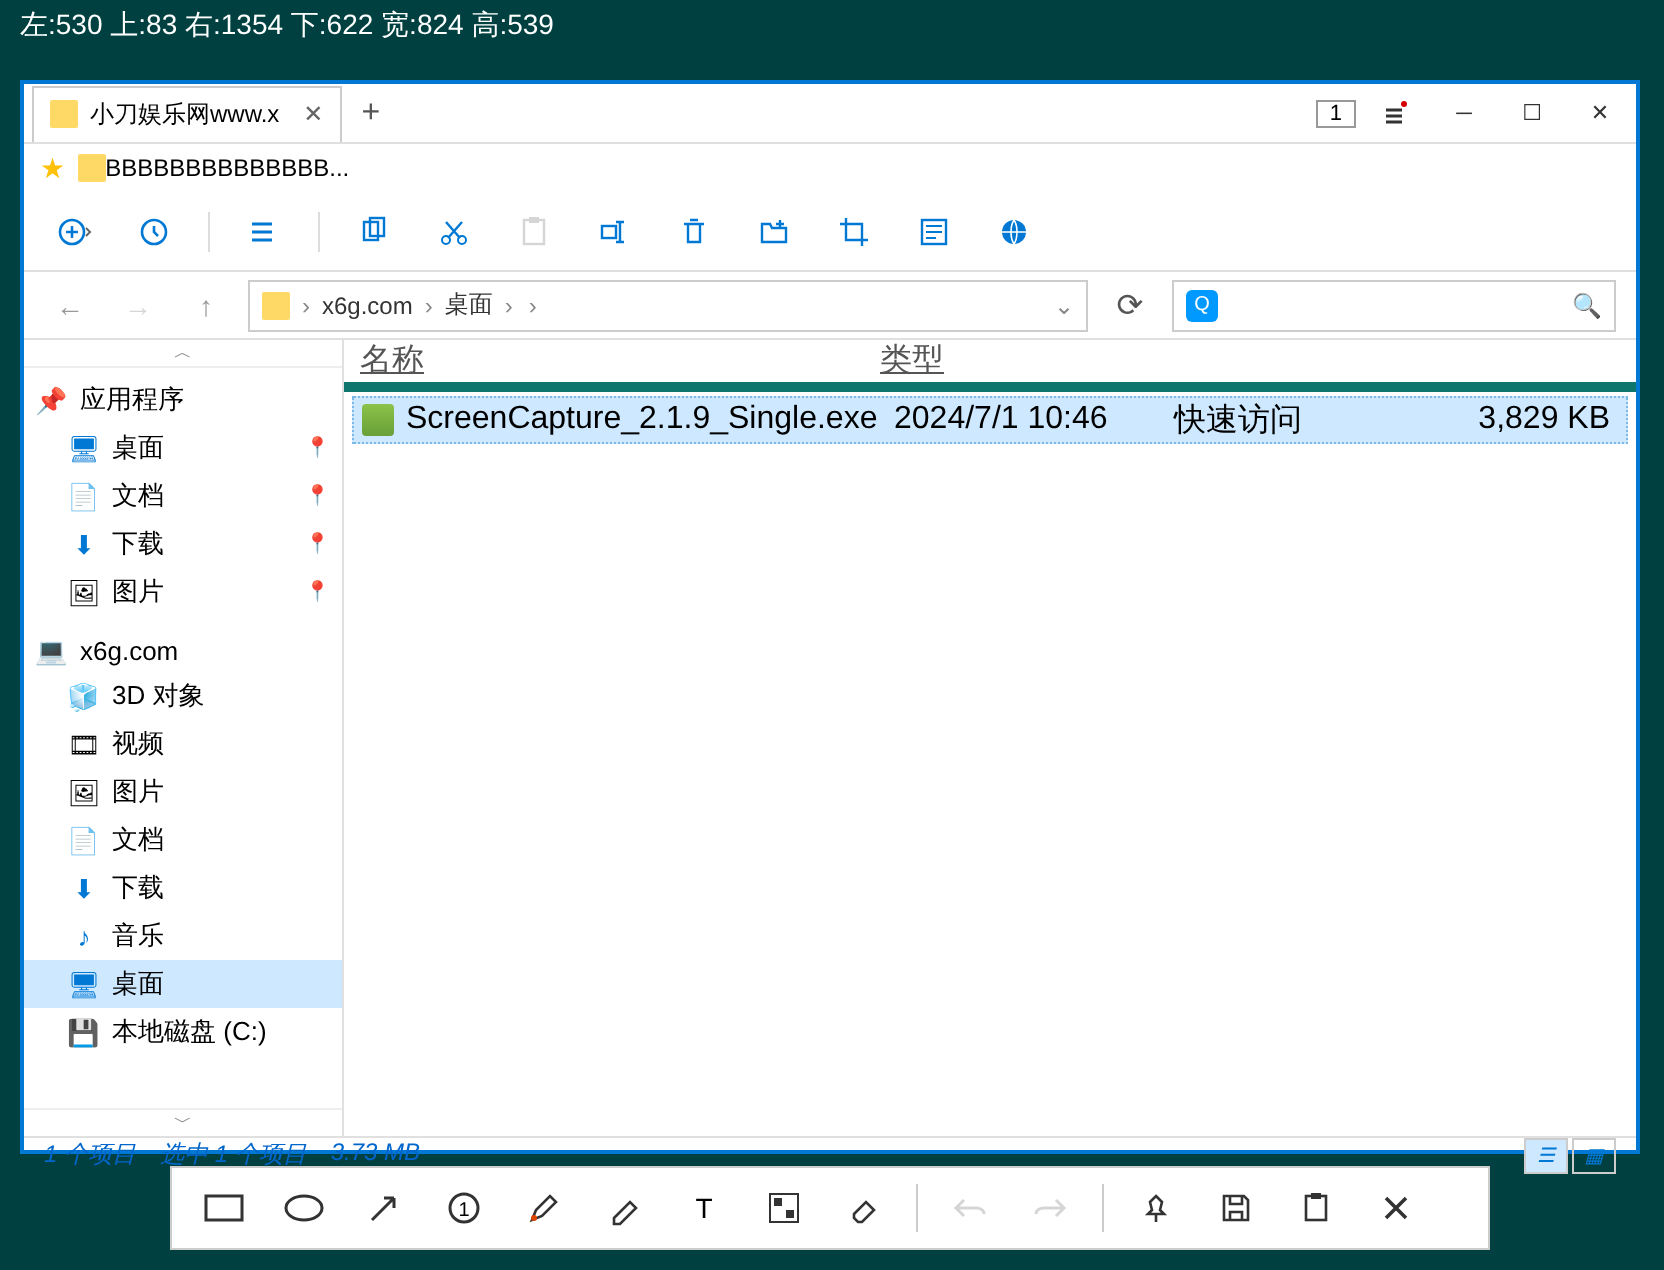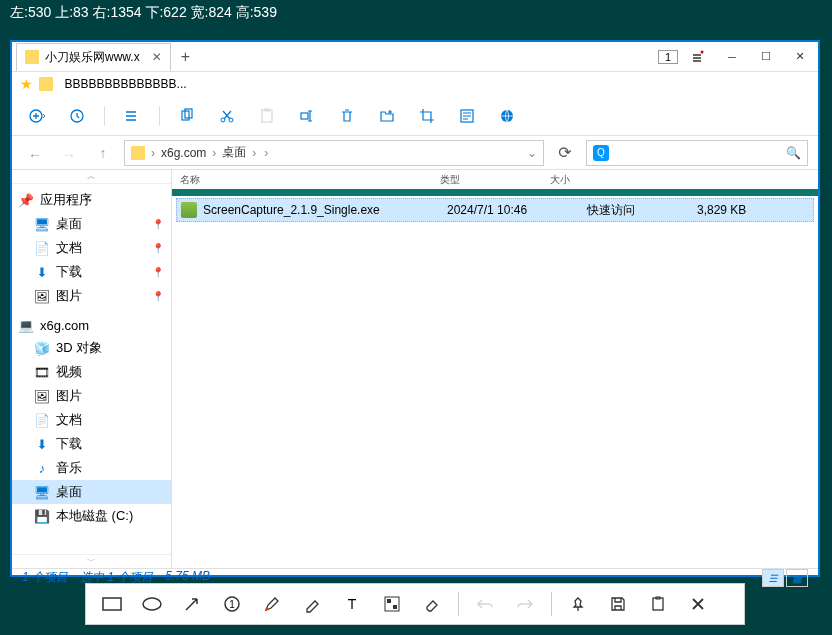--- a/index.html
+++ b/index.html
@@ -9,21 +9,21 @@
 .tabbar { height: 30px; display: flex; align-items: center; background: #fff; border-bottom: 1px solid #e0e0e0; padding: 0 4px; }
 .tab { display: flex; align-items: center; padding: 0 8px; height: 28px; border: 1px solid #ccc; border-bottom: none; font-size: 12px; gap: 6px; background: #fff; }
 .tab .folder-icon { width: 14px; height: 14px; background: #ffd966; border-radius: 1px; }
 .tab-close { margin-left: 6px; color: #666; }
 .new-tab { padding: 0 10px; font-size: 16px; color: #555; }
 .win-controls { margin-left: auto; display: flex; align-items: center; gap: 6px; }
 .win-btn { width: 28px; height: 22px; display: flex; align-items: center; justify-content: center; font-size: 11px; color: #333; }
 .badge { border: 1px solid #999; padding: 0 6px; font-size: 11px; }
 .bookmark-bar { height: 24px; display: flex; align-items: center; padding: 0 8px; font-size: 12px; gap: 6px; }
 .star { color: #ffc107; font-size: 14px; }
-.bookmark { display: flex; align-items: center; gap: 12px; }
+.bookmark { display: flex; align-items: center; gap: 0; }
 .bookmark .folder-icon { width: 14px; height: 14px; background: #ffd966; border-radius: 1px; }
 .toolbar { height: 40px; display: flex; align-items: center; padding: 0 8px; gap: 6px; border-bottom: 1px solid #e0e0e0; }
 .tool-btn { width: 34px; height: 28px; display: flex; align-items: center; justify-content: center; color: #0078d4; font-size: 15px; position: relative; }
 .tool-sep { width: 1px; height: 20px; background: #ddd; margin: 0 4px; }
 .addr-row { height: 34px; display: flex; align-items: center; padding: 0 10px; gap: 8px; border-bottom: 1px solid #e0e0e0; }
 .nav-btn { width: 26px; height: 26px; display: flex; align-items: center; justify-content: center; color: #999; font-size: 14px; }
 .addr-box { flex: 0 0 420px; height: 26px; border: 1px solid #ccc; display: flex; align-items: center; padding: 0 6px; font-size: 12px; gap: 4px; }
 .crumb { color: #333; cursor: pointer; }
 .sep-c { color: #888; margin: 0 2px; }
 .addr-dd { margin-left: auto; color: #888; }
@@ -34,25 +34,25 @@
 .sidebar { width: 160px; border-right: 1px solid #e0e0e0; overflow: hidden; position: relative; }
 .scroll-up { height: 14px; text-align: center; font-size: 9px; color: #888; border-bottom: 1px solid #eee; }
 .scroll-dn { position: absolute; bottom: 0; width: 100%; height: 14px; text-align: center; font-size: 9px; color: #888; border-top: 1px solid #eee; }
 .tree { padding: 4px 0; font-size: 13px; }
 .tree-item { display: flex; align-items: center; padding: 3px 6px; gap: 6px; }
 .tree-item.sub { padding-left: 22px; }
 .tree-item.sel { background: #cde8ff; }
 .pin { margin-left: auto; color: #999; font-size: 10px; }
 .ti-icon { width: 16px; height: 16px; display: flex; align-items: center; justify-content: center; font-size: 13px; }
 .content { flex: 1; position: relative; }
-.cols { display: flex; height: 26px; align-items: center; border-bottom: 7px solid #0f766e; font-size: 10px; color: #555; }
+.cols { display: flex; height: 26px; align-items: center; border-bottom: 5px solid #0f766e; font-size: 16px; color: #555; text-decoration: underline; }
 .col { padding: 0 8px; }
 .c-name { width: 260px; } .c-date { width: 140px; } .c-type { width: 110px; } .c-size { flex: 1; }
-.row { display: flex; height: 24px; align-items: center; font-size: 12px; background: #cde8ff; border: 1px dotted #7ab8e8; margin: 2px 4px; }
-.row .c-size { padding-right: 30px; }
+.row { display: flex; height: 24px; align-items: center; font-size: 16px; background: #cde8ff; border: 1px dotted #7ab8e8; margin: 2px 4px; }
+.row .c-size { text-align: right; padding-right: 8px; }
 .file-icon { width: 16px; height: 16px; margin: 0 6px 0 4px; background: linear-gradient(#8bc34a,#689f38); border-radius: 2px; }
 .statusbar { height: 24px; border-top: 1px solid #e0e0e0; display: flex; align-items: flex-start; padding: 0 10px; font-size: 12px; color: #0066cc; gap: 12px; font-style: italic; }
 .view-toggles { margin-left: auto; display: flex; gap: 2px; }
 .vt { width: 22px; height: 18px; border: 1px solid #ccc; display: flex; align-items: center; justify-content: center; font-size: 10px; color: #0078d4; }
 .vt.active { background: #cde8ff; }
 .bottom-toolbar { position: absolute; bottom: 10px; left: 85px; width: 660px; height: 42px; background: #fff; border: 1px solid #ccc; display: flex; align-items: center; padding: 0 8px; gap: 4px; }
 .bt-btn { width: 36px; height: 32px; display: flex; align-items: center; justify-content: center; font-size: 18px; color: #333; }
 .bt-sep { width: 1px; height: 24px; background: #ccc; margin: 0 4px; }
 svg { display: block; }
 </style>
@@ -253,36 +253,35 @@
             <span>本地磁盘 (C:)</span>
           </div>
       </div>
       <div class="scroll-dn">﹀</div>
     </div>
 
     <div class="content">
       <div class="cols">
         <div class="col c-name">名称</div>
         <div class="col c-type">类型</div>
-        <div class="col c-size">大小</div>
       </div>
       <div class="row">
         <span class="file-icon"></span>
         <div class="c-name" style="width:244px">ScreenCapture_2.1.9_Single.exe</div>
         <div class="c-date">2024/7/1 10:46</div>
         <div class="c-type">快速访问</div>
         <div class="c-size">3,829 KB</div>
       </div>
     </div>
   </div>
 
   <div class="statusbar">
     <span>1 个项目</span>
     <span>选中 1 个项目</span>
-    <span>5.75 MB</span>
+    <span>3.73 MB</span>
     <div class="view-toggles">
       <div class="vt active">☰</div>
       <div class="vt">▦</div>
     </div>
   </div>
 </div>
 
 <div class="bottom-toolbar">
   <div class="bt-btn">
       <svg width="20" height="14" viewBox="0 0 20 14">

